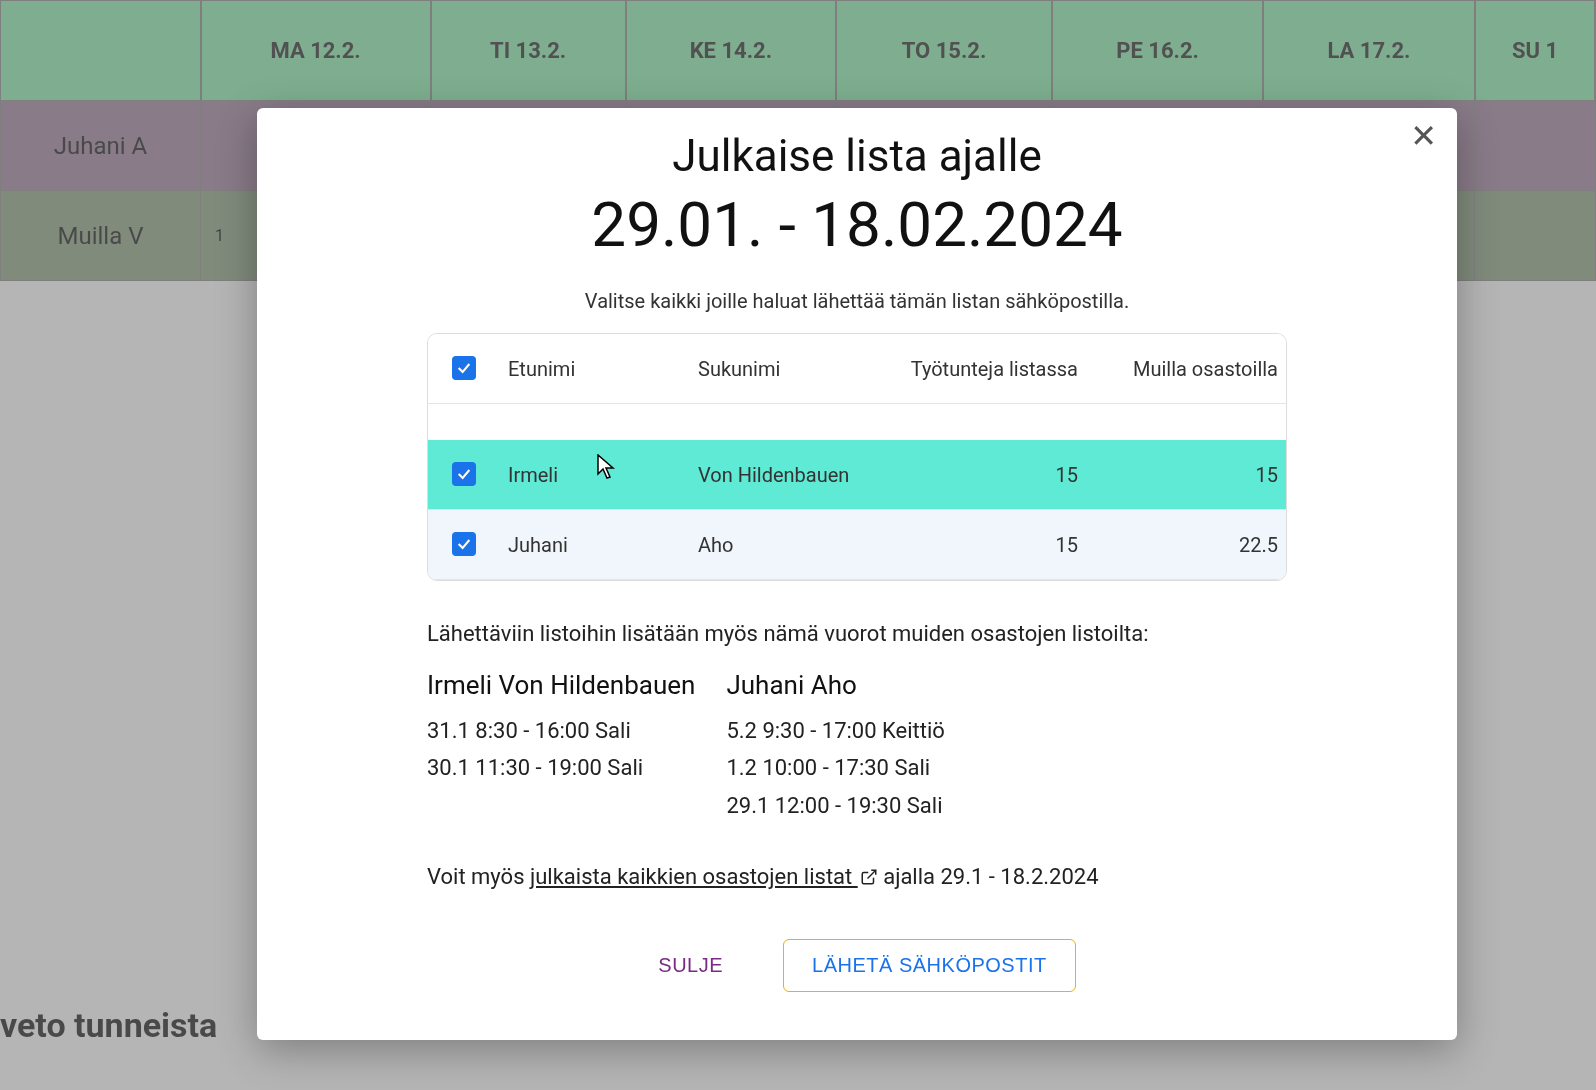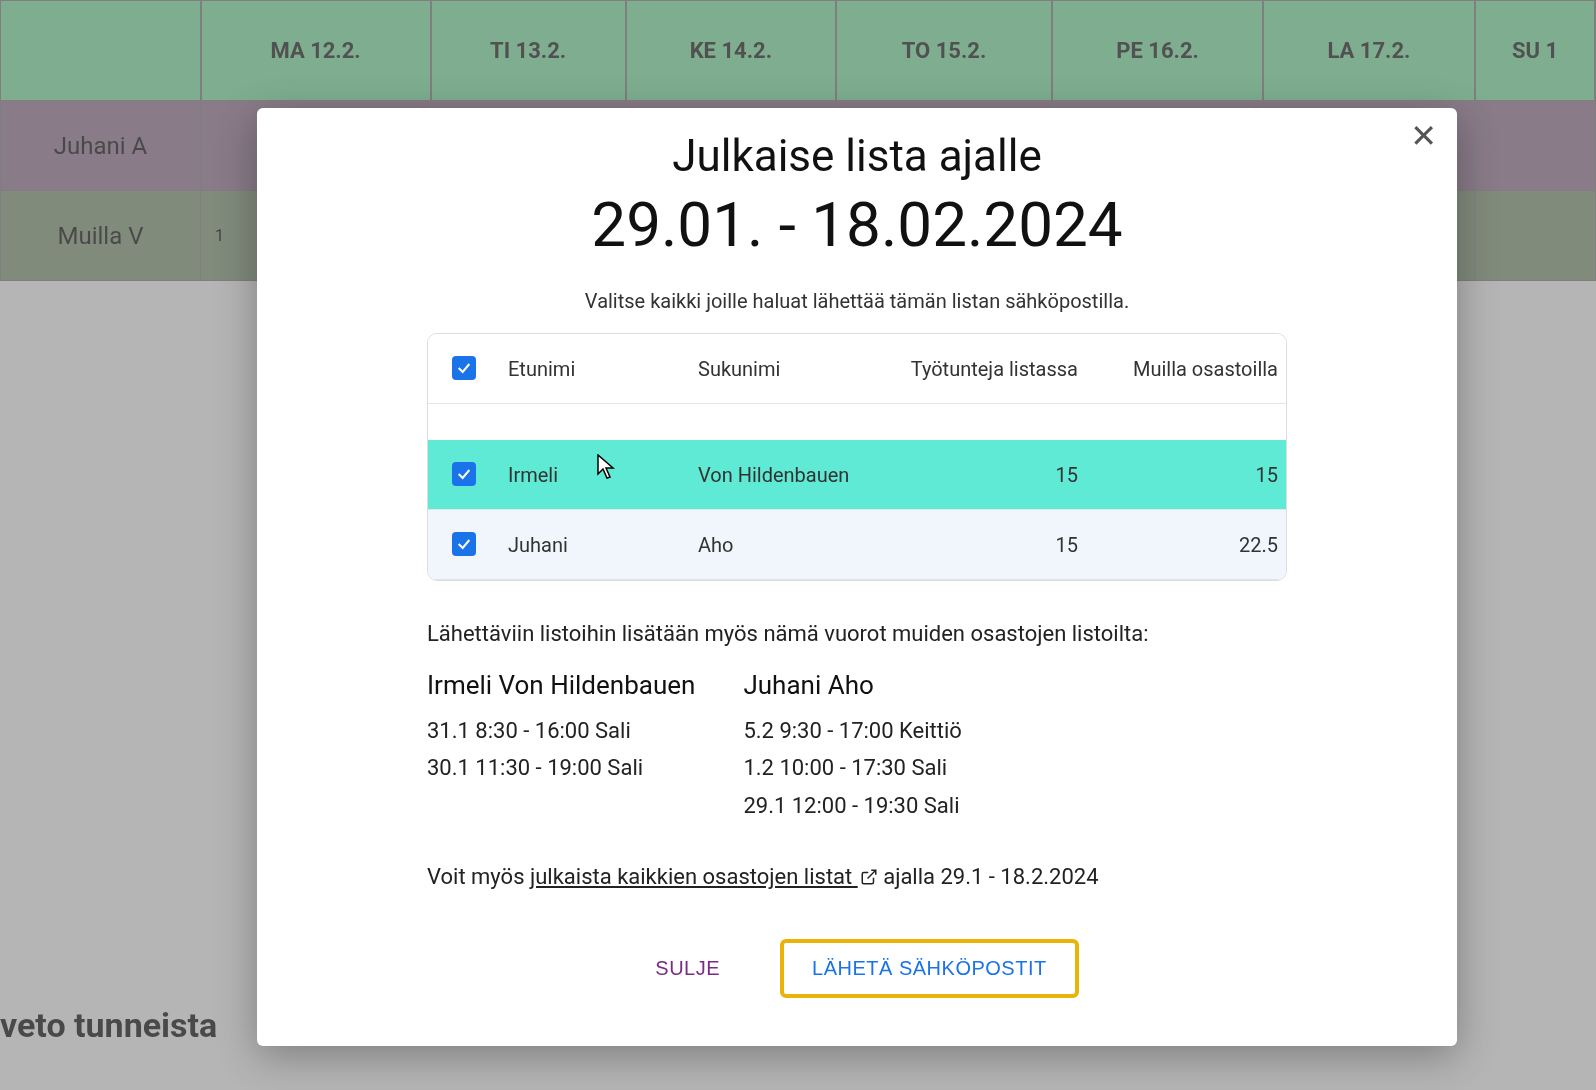--- a/index.html
+++ b/index.html
@@ -177,21 +177,21 @@
     .shifts-intro {
       width: 860px;
       margin: 40px auto 0;
       font-size: 22px;
       color: #222;
     }
     .shifts-columns {
       width: 860px;
       margin: 24px auto 0;
       display: flex;
-      gap: 48px;
+      gap: 31px;
     }
     .shifts-col h4 {
       font-size: 26px;
       font-weight: 400;
       color: #111;
       margin-bottom: 12px;
     }
     .shift-line {
       font-size: 22px;
       color: #222;
@@ -229,21 +229,21 @@
       border: none;
       color: #7a2b85;
       font-size: 20px;
       font-weight: 500;
       letter-spacing: 0.5px;
       cursor: pointer;
       padding: 14px 20px;
     }
     .btn-outline {
       background: #fff;
-      border: 4px solid #eab308;
+      border: 1px solid #eab308;
       color: #1a73e8;
       font-size: 20px;
       font-weight: 500;
       letter-spacing: 0.5px;
       cursor: pointer;
       padding: 14px 28px;
       border-radius: 6px;
     }
     
     

